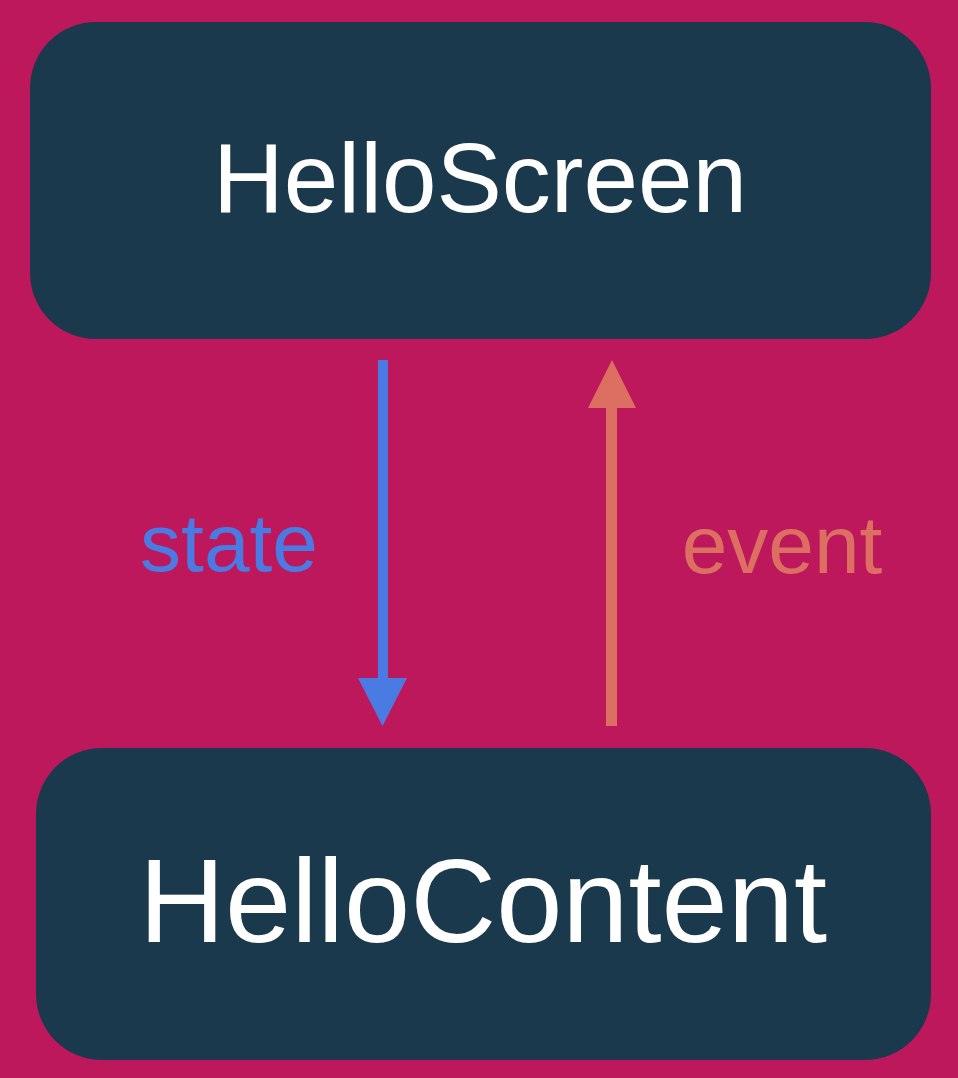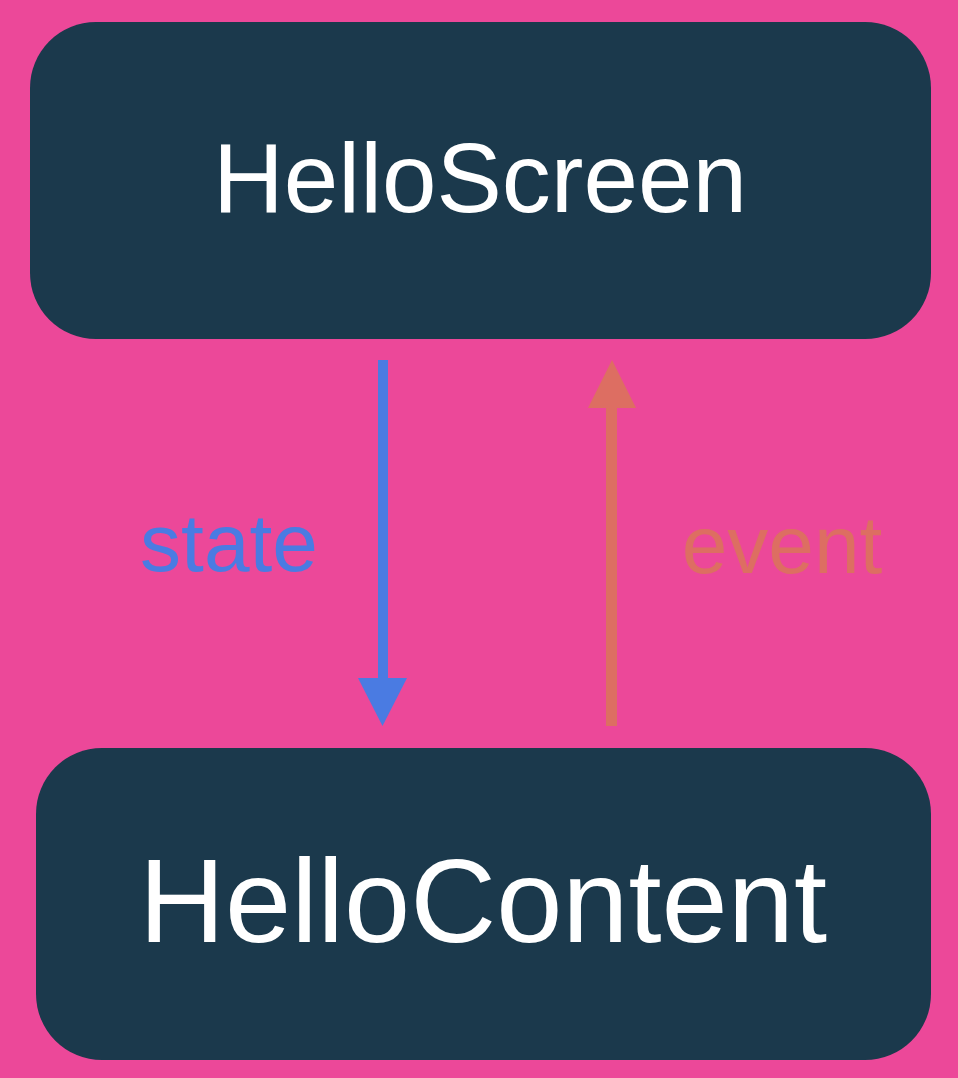--- a/index.html
+++ b/index.html
@@ -5,21 +5,21 @@
   html, body {
     margin: 0;
     padding: 0;
     background: #ffffff;
     font-family: "Liberation Sans", sans-serif;
   }
   .diagram-canvas {
     position: relative;
     width: 958px;
     height: 1078px;
-    background: #ec4899;
+    background: #be185d;
     overflow: hidden;
   }
   .diagram-svg {
     display: block;
     width: 958px;
     height: 1078px;
   }
   .node-label {
     font-family: "Liberation Sans", sans-serif;
     font-weight: 400;

